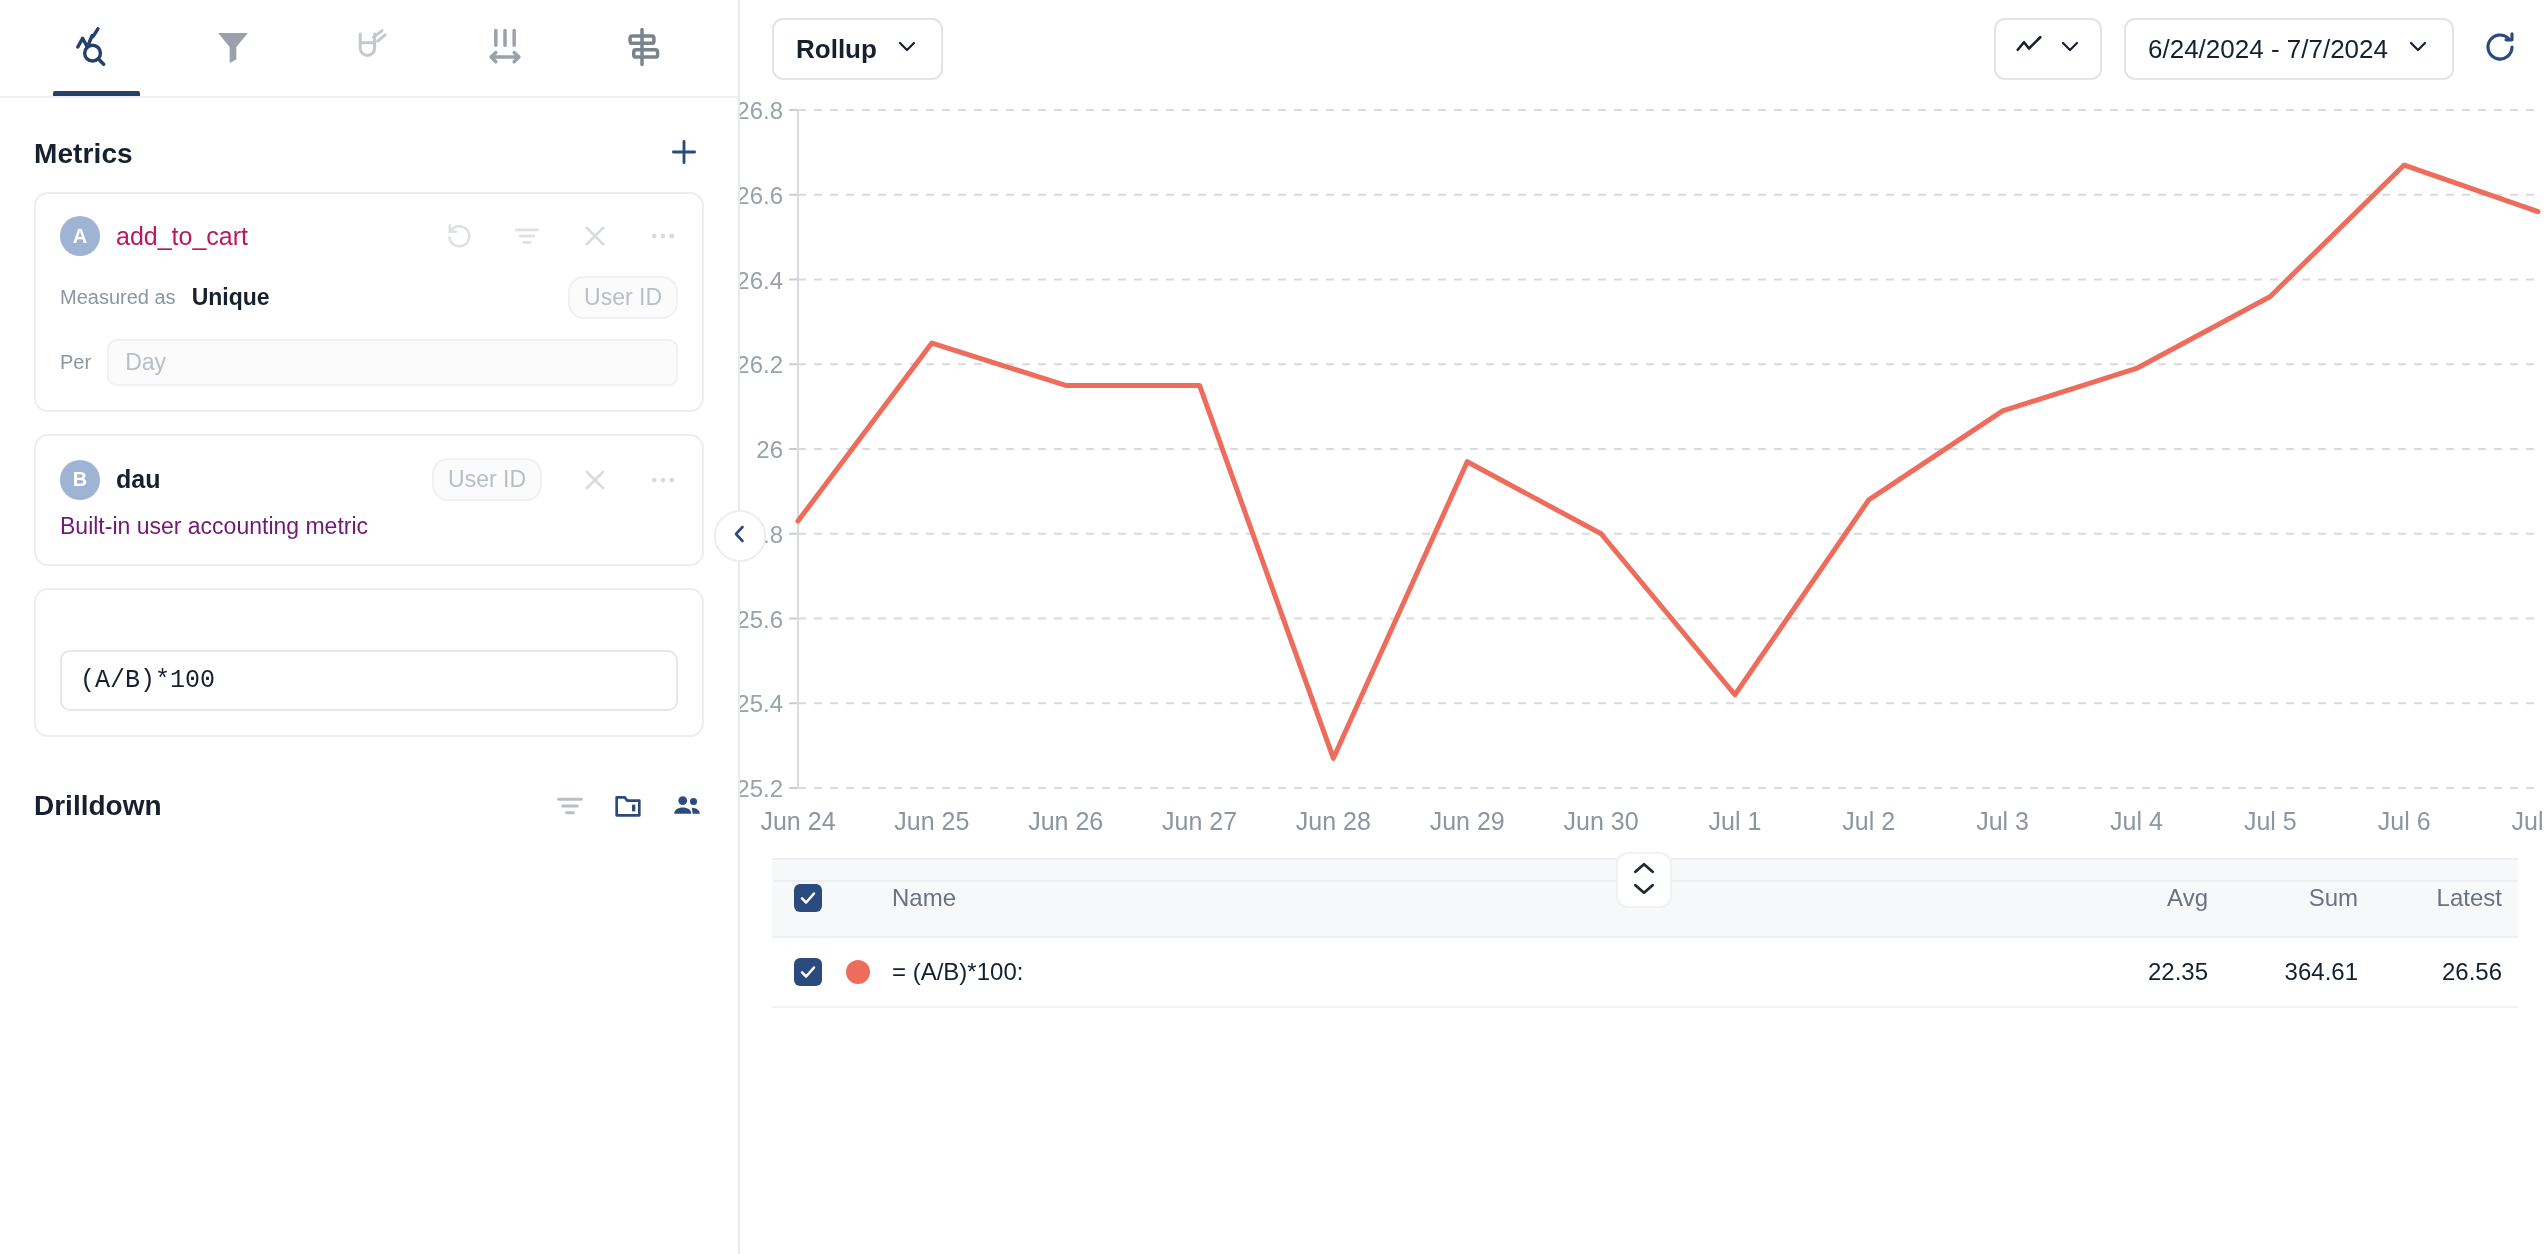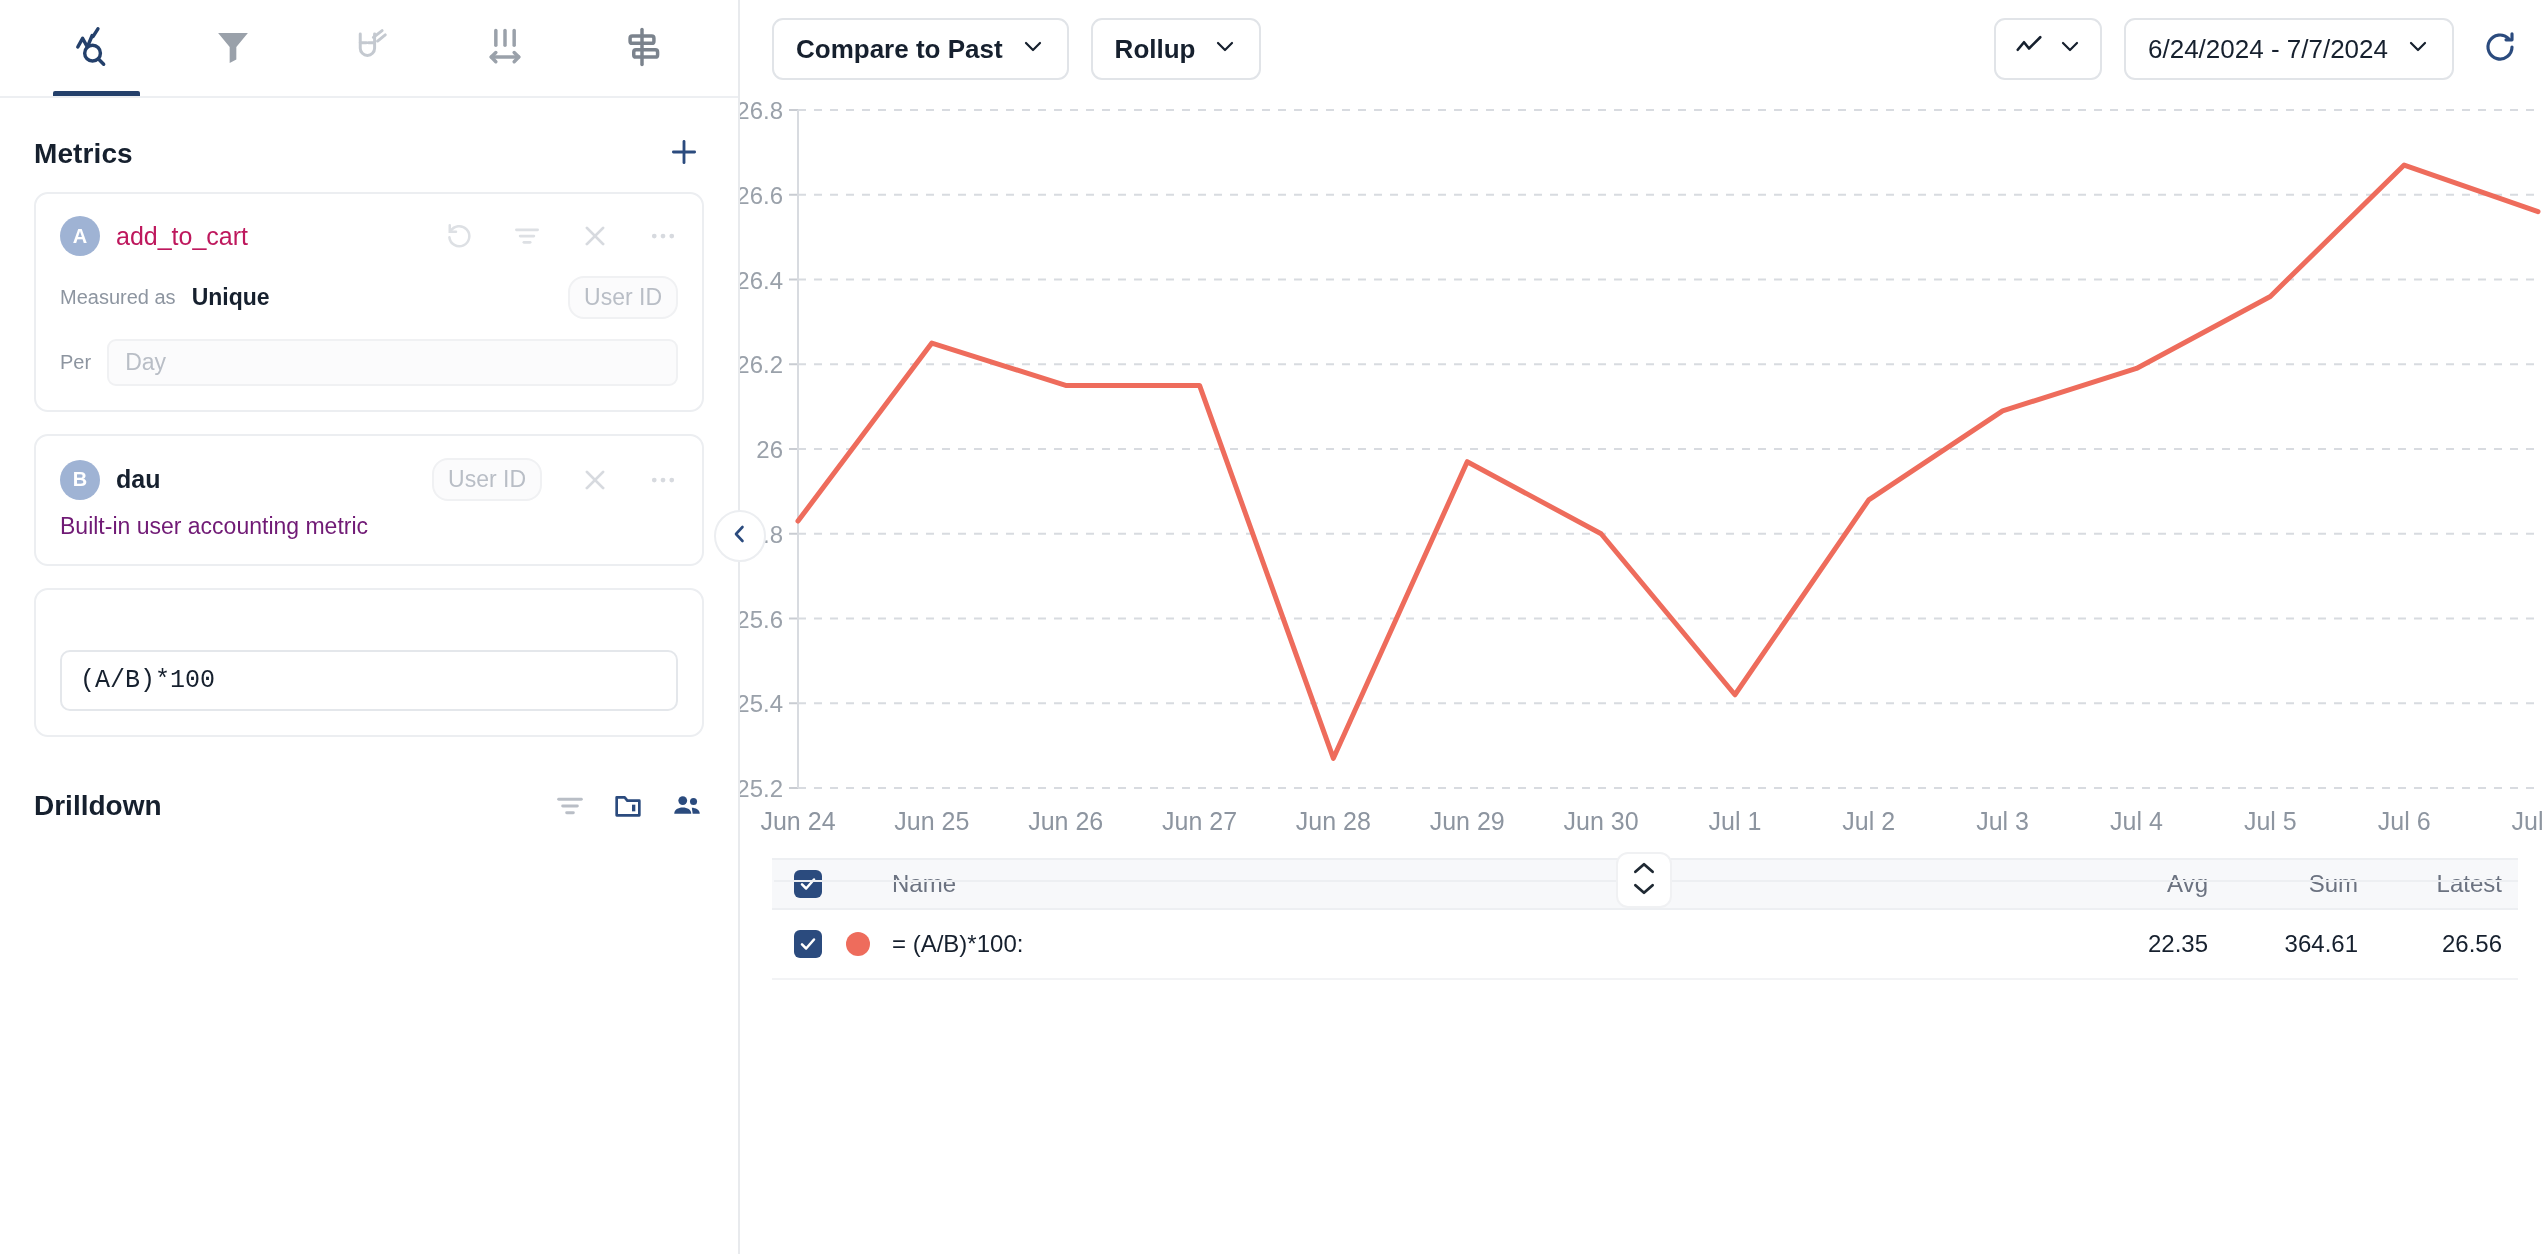--- a/index.html
+++ b/index.html
@@ -156,21 +156,21 @@
   }
   .sizer-line {
     position: absolute; top: 880px; left: 34px; right: 30px;
     height: 2px; background: #edeff2;
   }
 
   
   .table { margin: 0 30px 0 32px; }
   .thead {
     display: flex; align-items: center;
-    height: 52px;
+    height: 80px;
     background: #f7f8fa;
     border-top: 2px solid #edeff2;
     border-bottom: 2px solid #edeff2;
     font-size: 24px; color: #6b7280;
   }
   .trow {
     display: flex; align-items: center;
     height: 70px;
     border-bottom: 2px solid #f2f3f5;
     font-size: 24px; color: #16202e;
@@ -361,28 +361,20 @@
         <svg width="24" height="24" viewBox="0 0 24 24" fill="none" stroke="#2b4b7e" stroke-width="2.6" stroke-linecap="round" stroke-linejoin="round">
           <polyline points="14.5,5 8,12 14.5,19"></polyline>
         </svg>
       </span>
     </div>
   </div>
 
   <div class="main">
 
     <div class="toolbar">
-      <div class="btn">
-        <span>Compare to Past</span>
-        <span>
-          <svg width="24" height="24" viewBox="0 0 24 24" fill="none" stroke="#16202e" stroke-width="2.2" stroke-linecap="round" stroke-linejoin="round">
-              <polyline points="5,9 12,16 19,9"></polyline>
-            </svg>
-        </span>
-      </div>
       <div class="btn">
         <span>Rollup</span>
         <span>
           <svg width="24" height="24" viewBox="0 0 24 24" fill="none" stroke="#16202e" stroke-width="2.2" stroke-linecap="round" stroke-linejoin="round">
               <polyline points="5,9 12,16 19,9"></polyline>
             </svg>
         </span>
       </div>
       <div class="tb-spacer"></div>
       <div class="btn sq">

